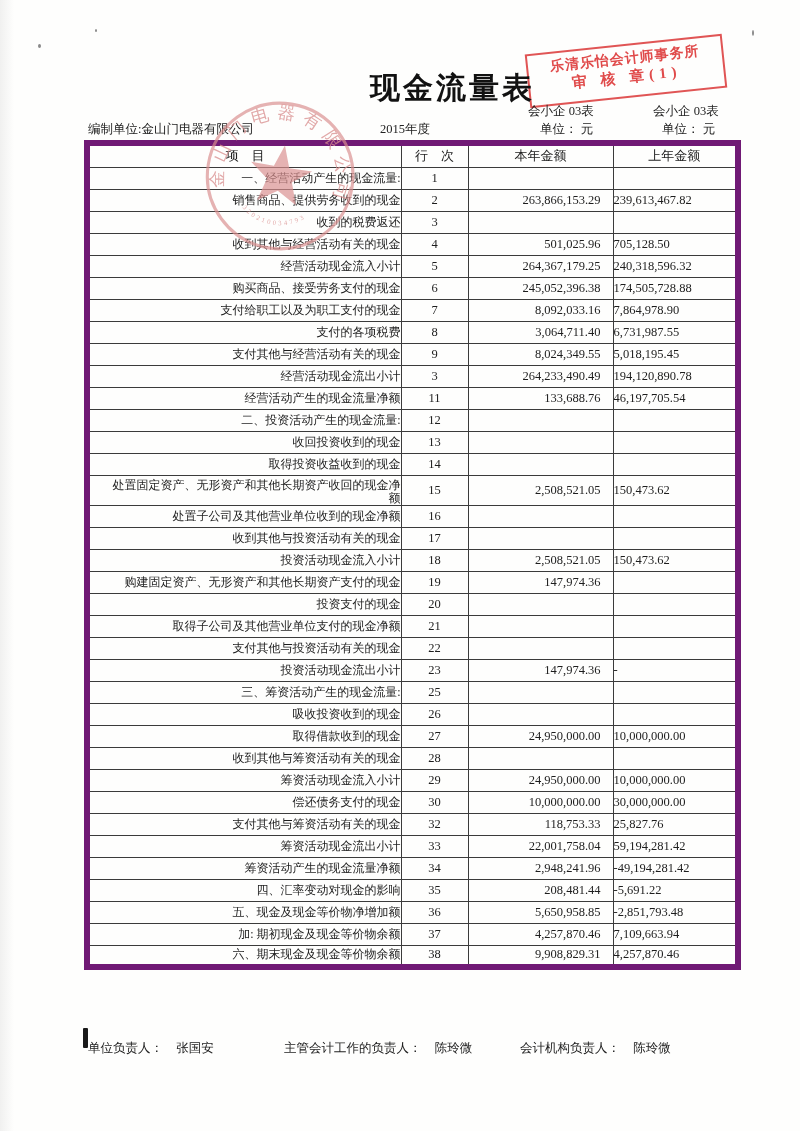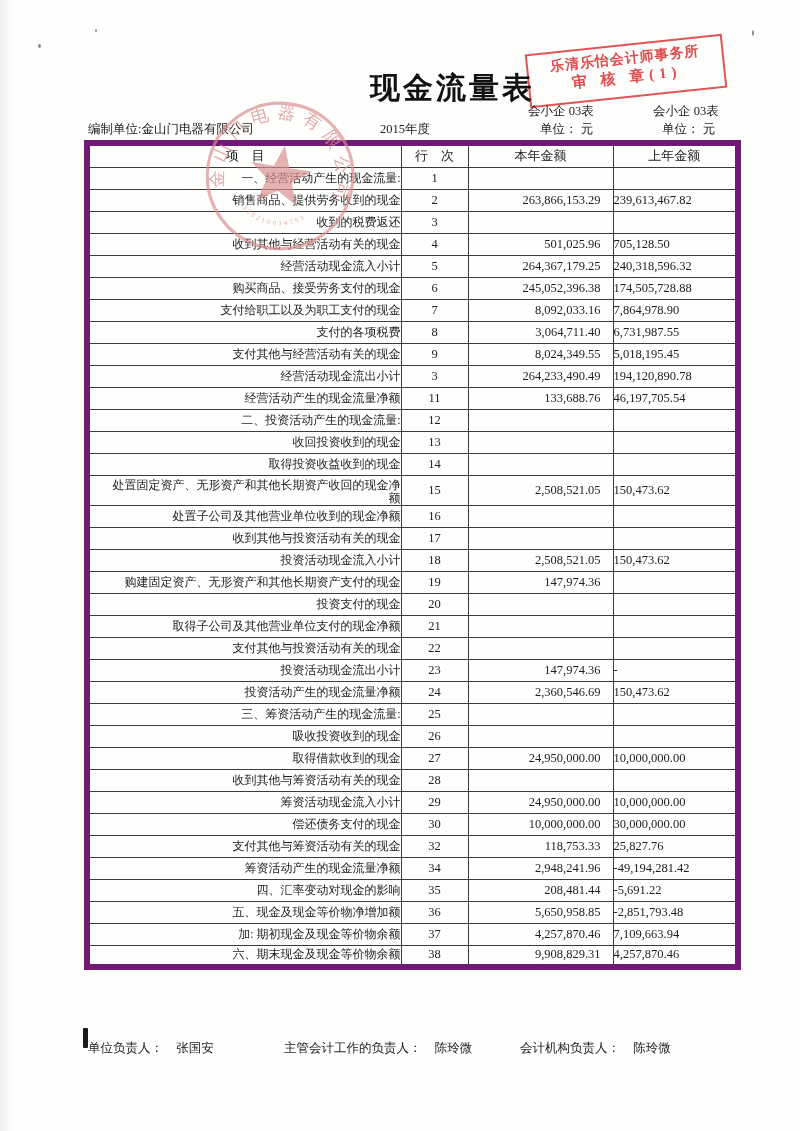--- a/index.html
+++ b/index.html
@@ -252,26 +252,20 @@
           <td class="cur"><span></span></td>
           <td class="pri"><span></span></td>
         </tr>
         <tr>
           <td class="item indent1"><span>投资活动现金流出小计</span></td>
           <td class="line"><span>23</span></td>
           <td class="cur"><span>147,974.36</span></td>
           <td class="pri"><span>-</span></td>
         </tr>
         <tr>
-          <td class="item indent2"><span>投资活动产生的现金流量净额</span></td>
-          <td class="line"><span>24</span></td>
-          <td class="cur"><span>2,360,546.69</span></td>
-          <td class="pri"><span>150,473.62</span></td>
-        </tr>
-        <tr>
           <td class="item indent0"><span>三、筹资活动产生的现金流量:</span></td>
           <td class="line"><span>25</span></td>
           <td class="cur"><span></span></td>
           <td class="pri"><span></span></td>
         </tr>
         <tr>
           <td class="item indent1"><span>吸收投资收到的现金</span></td>
           <td class="line"><span>26</span></td>
           <td class="cur"><span></span></td>
           <td class="pri"><span></span></td>
@@ -298,20 +292,26 @@
           <td class="item indent1"><span>偿还债务支付的现金</span></td>
           <td class="line"><span>30</span></td>
           <td class="cur"><span>10,000,000.00</span></td>
           <td class="pri"><span>30,000,000.00</span></td>
         </tr>
         <tr>
           <td class="item indent1"><span>支付其他与筹资活动有关的现金</span></td>
           <td class="line"><span>32</span></td>
           <td class="cur"><span>118,753.33</span></td>
           <td class="pri"><span>25,827.76</span></td>
+        </tr>
+        <tr>
+          <td class="item indent1"><span>筹资活动现金流出小计</span></td>
+          <td class="line"><span>33</span></td>
+          <td class="cur"><span>22,001,758.04</span></td>
+          <td class="pri"><span>59,194,281.42</span></td>
         </tr>
         <tr>
           <td class="item indent2"><span>筹资活动产生的现金流量净额</span></td>
           <td class="line"><span>34</span></td>
           <td class="cur"><span>2,948,241.96</span></td>
           <td class="pri"><span>-49,194,281.42</span></td>
         </tr>
         <tr>
           <td class="item indent0"><span>四、汇率变动对现金的影响</span></td>
           <td class="line"><span>35</span></td>

